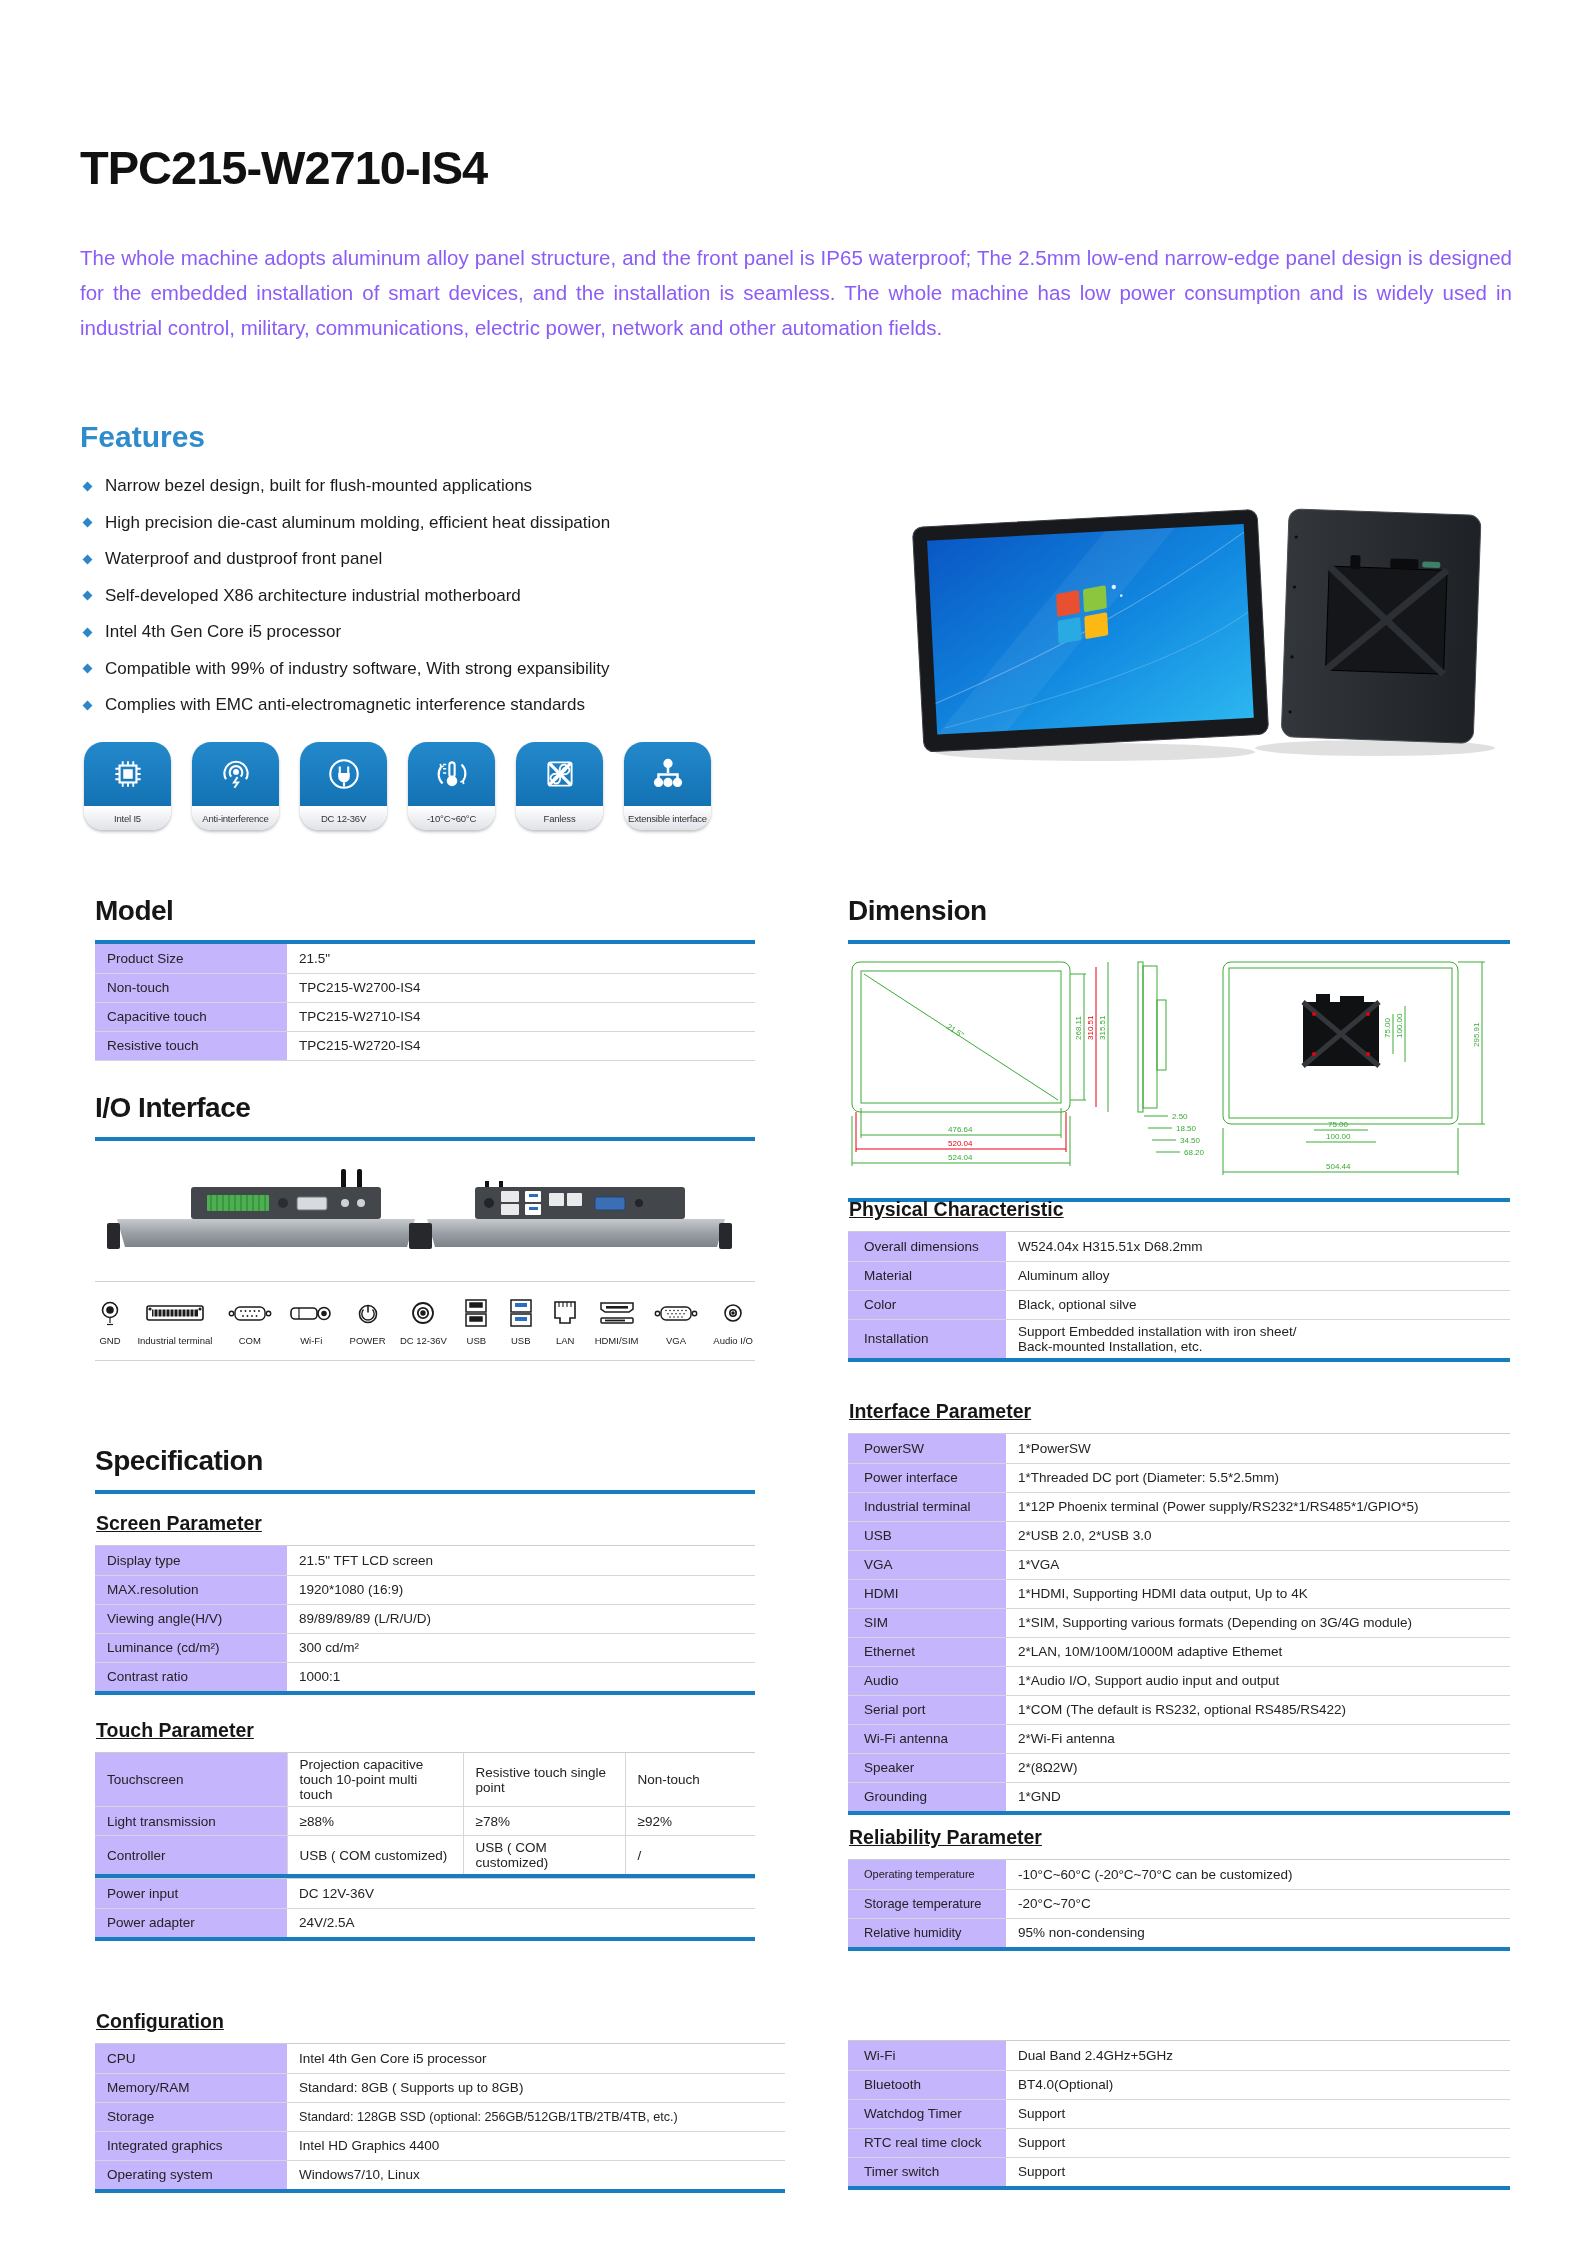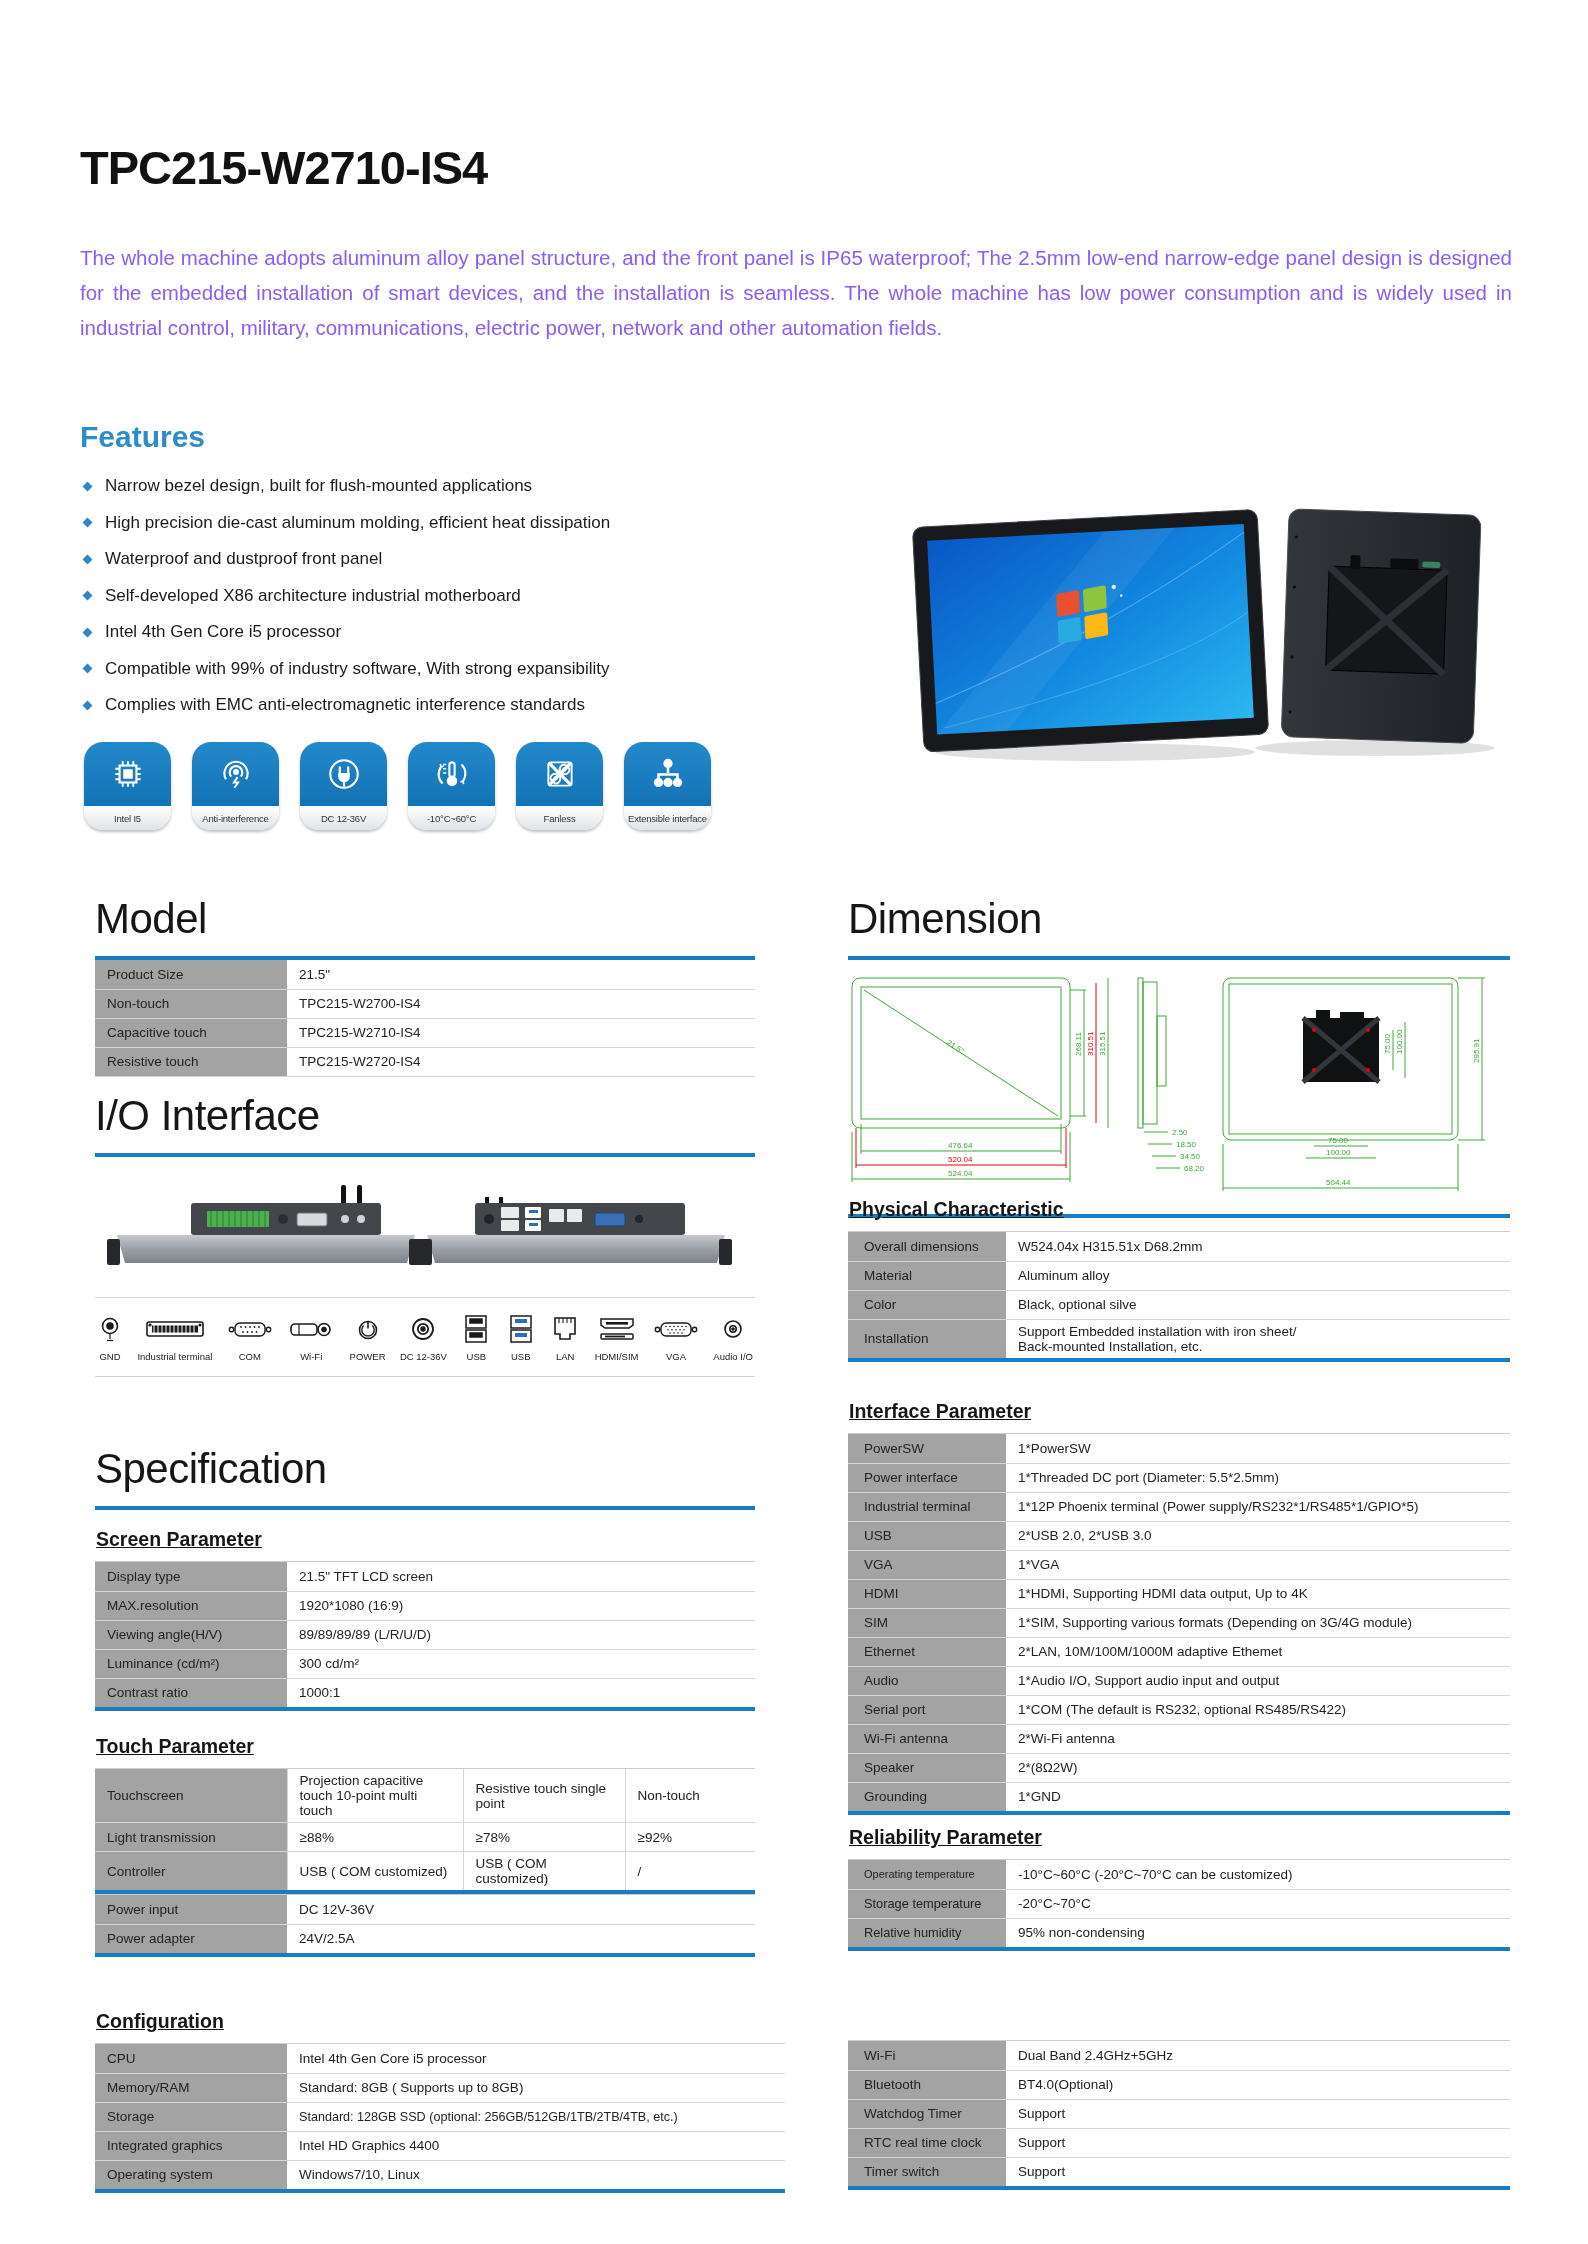--- a/index.html
+++ b/index.html
@@ -22,29 +22,29 @@
   .badges{position:absolute;left:84px;top:742px;display:flex;gap:21px;}
   .badge{width:87px;border-radius:19px;overflow:hidden;box-shadow:0 2px 3px rgba(0,0,0,.25);}
   .badge-icon{height:64px;background:linear-gradient(180deg,#2389cb,#1372b4);display:flex;align-items:center;justify-content:center;}
   .badge-label{height:24px;background:linear-gradient(180deg,#ffffff,#dfe3e8);display:flex;align-items:center;justify-content:center;font-size:9.5px;color:#333;letter-spacing:-.2px;white-space:nowrap;}
 
   
   .photo{position:absolute;left:880px;top:470px;width:620px;height:310px;}
 
   
   .sec{position:absolute;}
-  .sec h2{margin:0;font-size:42px;font-weight:normal;color:#161616;letter-spacing:-.5px;}
+  .sec h2{margin:0;font-size:28px;font-weight:bold;color:#161616;letter-spacing:-.5px;}
   .rule{height:4px;background:#187cc0;margin-top:13px;}
   .sub{font-size:19.5px;font-weight:bold;color:#161616;margin:0 0 10px 1px;text-decoration:underline;}
 
   
   table.t{border-collapse:collapse;width:100%;table-layout:fixed;}
   table.t td{border-top:1px solid #d3d6da;font-size:13.5px;color:#232323;padding:4px 12px;height:29px;box-sizing:border-box;vertical-align:middle;}
   table.t tr:first-child td{border-top:none;}
-  td.lab{background:#a3a3a3;padding-left:20px;}
+  td.lab{background:#c4b5fd;padding-left:20px;}
   .w-left td.lab{width:192px;}
   .w-right td.lab{width:158px;padding-left:16px;}
   .tbl-top-blue{border-top:4px solid #187cc0;border-bottom:1px solid #d3d6da;}
   .tbl-std{border-top:1px solid #c9ccd1;border-bottom:4px solid #187cc0;}
   .touch td{font-size:12.8px;margin-top:20px;}
   .touch td.c{border-left:1px solid #d3d6da;}
   .iface td{font-size:12.3px;height:27px;padding:2px 10px;}
   .iface td.lab{padding-left:16px;}
   .val2{font-size:inherit;}
 

